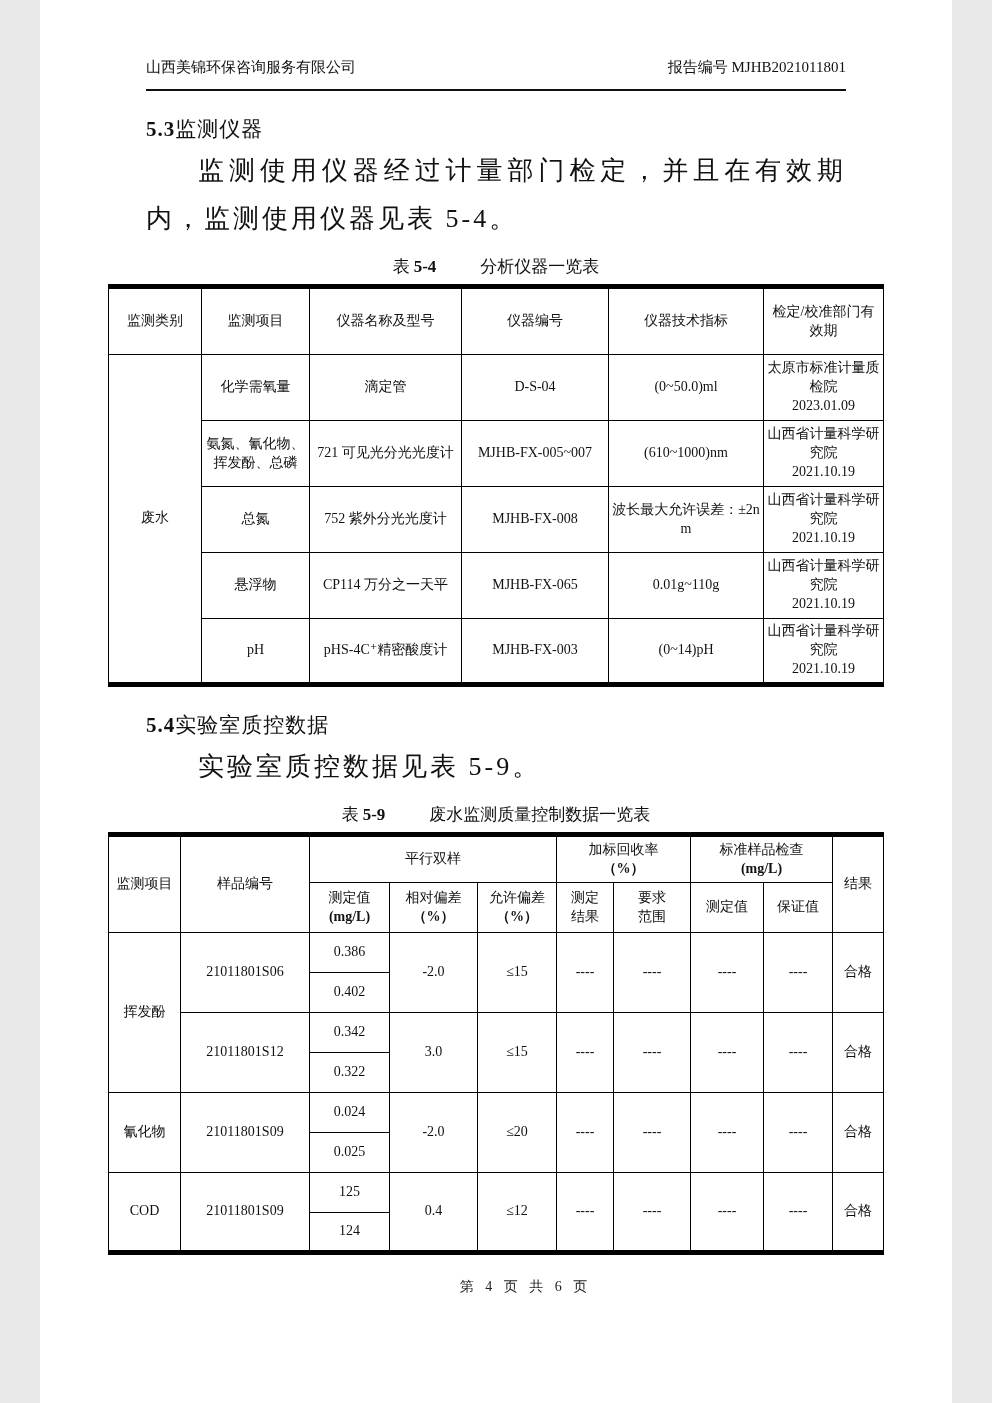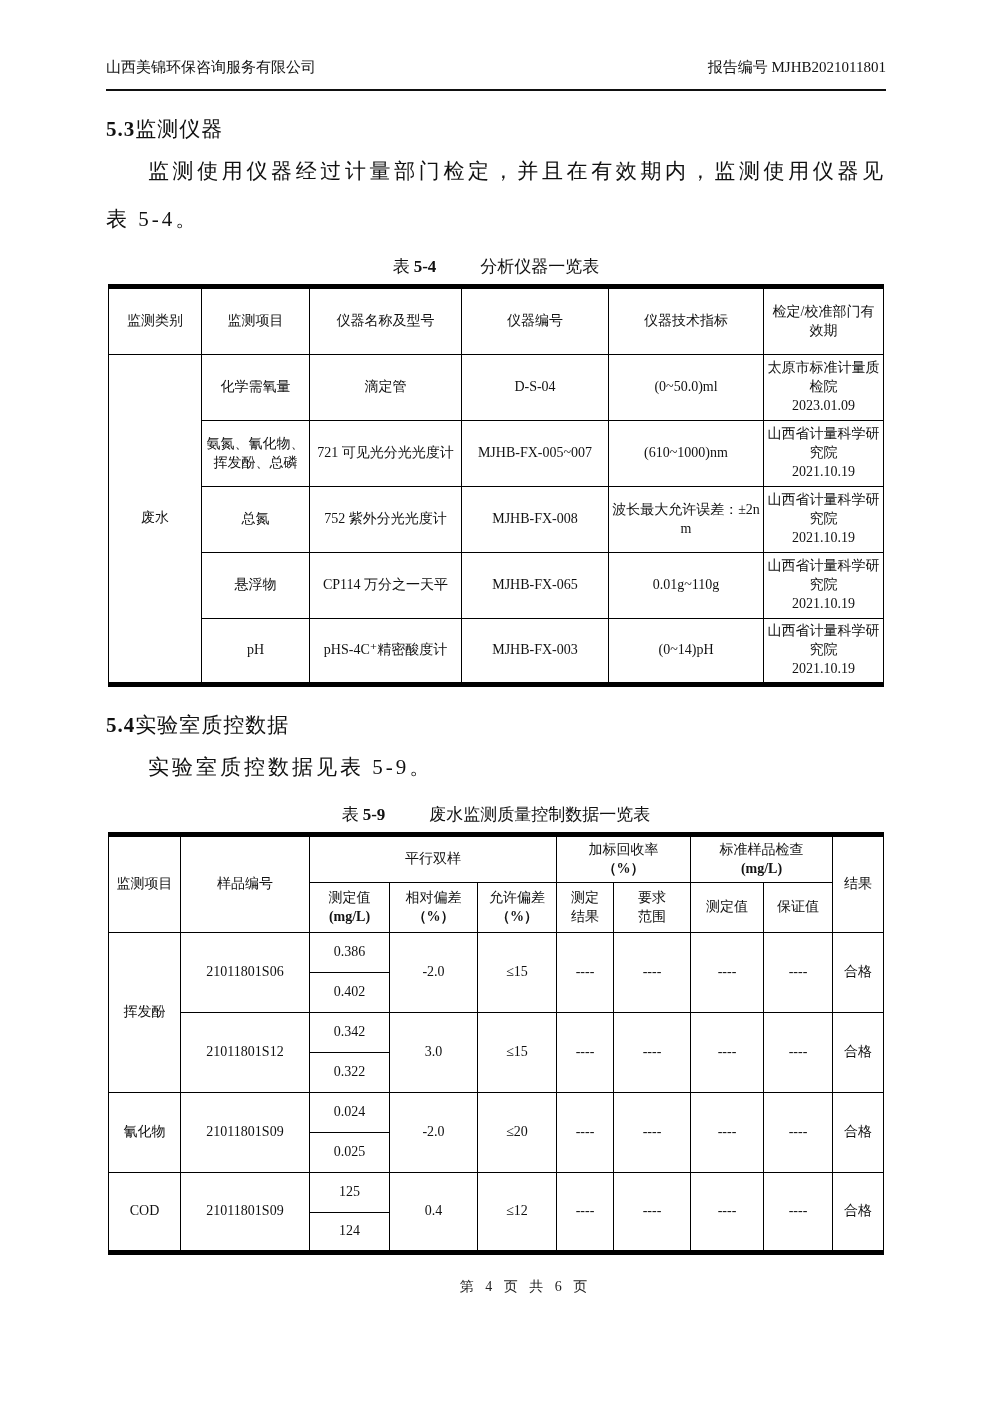--- a/index.html
+++ b/index.html
@@ -1,19 +1,19 @@
 <!DOCTYPE html>
 <html lang="zh"><head>
 <meta charset="utf-8">
 <style>
   * { margin: 0; padding: 0; box-sizing: border-box; }
   html, body { background: #e9e9e9; }
   .page {
     position: relative;
-    width: 992px;
+    width: 912px;
     height: 1403px;
     margin: 0 auto;
     background: #ffffff;
     color: #111;
     font-family: "Liberation Serif", "DejaVu Serif", serif;
     overflow: hidden;
   }
   
   .doc-header {
     margin: 0 106px;
@@ -29,21 +29,21 @@
   }
   
   .section-heading {
     margin: 24px 106px 0;
     font-size: 21px;
     letter-spacing: 1px;
   }
   .section-heading .sec-num { font-weight: bold; font-family: "Liberation Serif", serif; }
   .body-para {
     margin: 4px 106px 0;
-    font-size: 21px;
+    font-size: 26px;
     line-height: 48px;
     text-indent: 2em;
     text-align: justify;
     letter-spacing: 3px;
   }
   
   .tbl-caption {
     margin-top: 12px;
     text-align: center;
     font-size: 17px;

